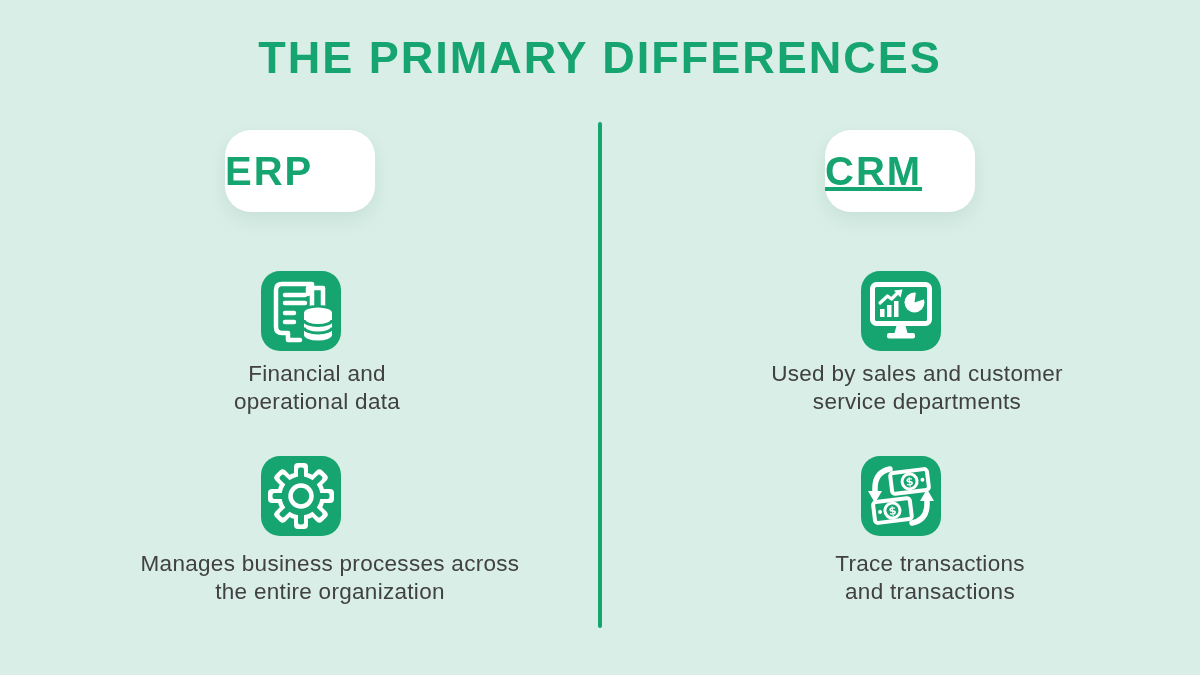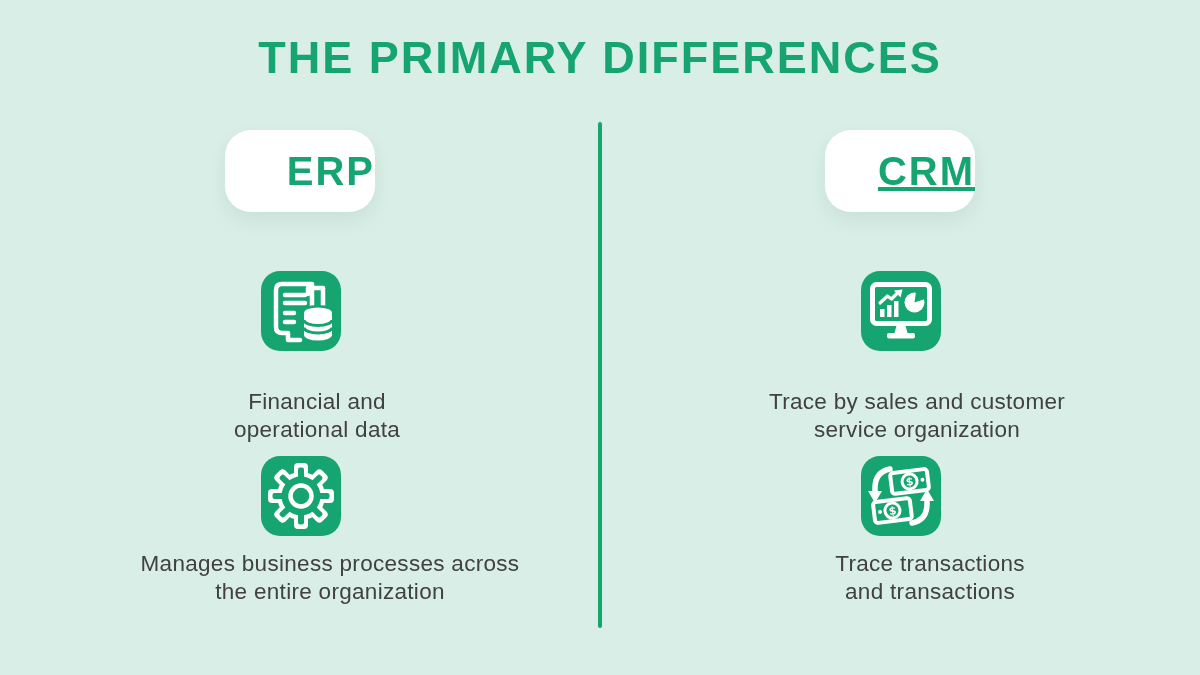--- a/index.html
+++ b/index.html
@@ -37,21 +37,21 @@
   }
   .badge {
     position: absolute;
     top: 130px;
     width: 150px;
     height: 82px;
     background: #FFFFFF;
     border-radius: 26px;
     display: flex;
     align-items: center;
-    justify-content: flex-end;
+    justify-content: flex-start;
     font-size: 40px;
     font-weight: 800;
     letter-spacing: 2px;
     color: #16A471;
     box-shadow: 0 8px 18px rgba(30, 90, 70, 0.08);
   }
   .badge.erp { left: 225px; }
   .badge.crm { left: 825px; text-decoration: underline; }
   .icon-tile {
     position: absolute;
@@ -72,21 +72,21 @@
     line-height: 28px;
     color: #414042;
     letter-spacing: 0.3px;
   }
   .col-left  { left: 0; }
   .col-right { left: 600px; }
   .row1-icon { top: 271px; }
   .row2-icon { top: 456px; }
   .erp-icon  { left: 261px; }
   .crm-icon  { left: 861px; }
-  .row1-caption { top: 388px; padding-left: 34px; }
+  .row1-caption { top: 360px; padding-left: 34px; }
   .row2-caption { top: 550px; margin-left: 30px; }
 </style>
 </head>
 <body>
 
 <div class="stage">
 
   <h1 class="title">THE PRIMARY DIFFERENCES</h1>
 
   <div class="divider"></div>
@@ -182,22 +182,22 @@
 
       <circle cx="53.5" cy="31.5" r="10" fill="#FFFFFF"></circle>
       <path d="M53.5 31.5 L55 20.5 A11 11 0 0 1 64 28 Z" fill="#16A471"></path>
 
       <path d="M36 53 h8 l2.5 9 h-13 z" fill="#FFFFFF"></path>
       <rect x="26" y="62" width="28" height="5.5" rx="2" fill="#FFFFFF"></rect>
     </svg>
   </div>
 
   <div class="caption col-right row1-caption">
-    <div>Trace by sales and customer</div>
-    <div>service organization</div>
+    <div>Used by sales and customer</div>
+    <div>service departments</div>
   </div>
 
   <div class="icon-tile crm-icon row2-icon">
     <svg width="80" height="80" viewBox="0 0 80 80" aria-hidden="true">
 
       <g transform="rotate(-7 48 25)">
         <rect x="30" y="15" width="37" height="21" rx="3" fill="none" stroke="#FFFFFF" stroke-width="4"></rect>
         <circle cx="48.5" cy="25.5" r="7.5" fill="none" stroke="#FFFFFF" stroke-width="3"></circle>
         <text x="48.5" y="29.5" text-anchor="middle" font-family="DejaVu Sans, sans-serif" font-size="11" font-weight="bold" fill="#FFFFFF">$</text>
         <circle cx="61.5" cy="25.5" r="2" fill="#FFFFFF"></circle>

